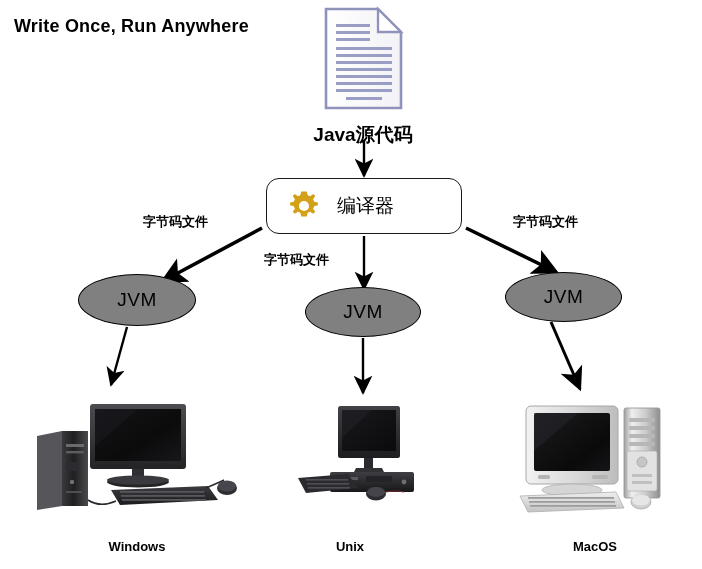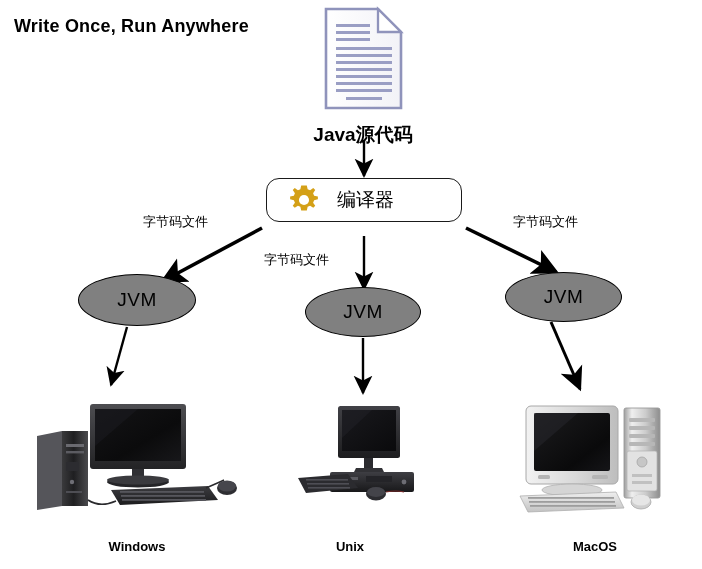--- a/index.html
+++ b/index.html
@@ -53,40 +53,40 @@
     font-weight: bold;
     color: #000;
     white-space: nowrap;
   }
 
   
   #compiler-box {
     left: 266px;
     top: 178px;
     width: 196px;
-    height: 44px;
+    height: 56px;
     border: 1.4px solid #1a1a1a;
     border-radius: 13px;
     background: #ffffff;
     box-sizing: border-box;
     display: flex;
     align-items: center;
     padding-left: 22px;
     gap: 18px;
   }
   #compiler-label {
     font-size: 19px;
     color: #000;
     white-space: nowrap;
   }
 
   
   .bytecode-label {
     font-size: 13px;
-    font-weight: normal;
+    font-weight: bold;
     color: #000;
     white-space: nowrap;
   }
   #bc-left   { left: 143px; top: 213px; }
   #bc-center { left: 264px; top: 251px; }
   #bc-right  { left: 513px; top: 213px; }
 
   
   .jvm {
     border: 1.6px solid #000000;

